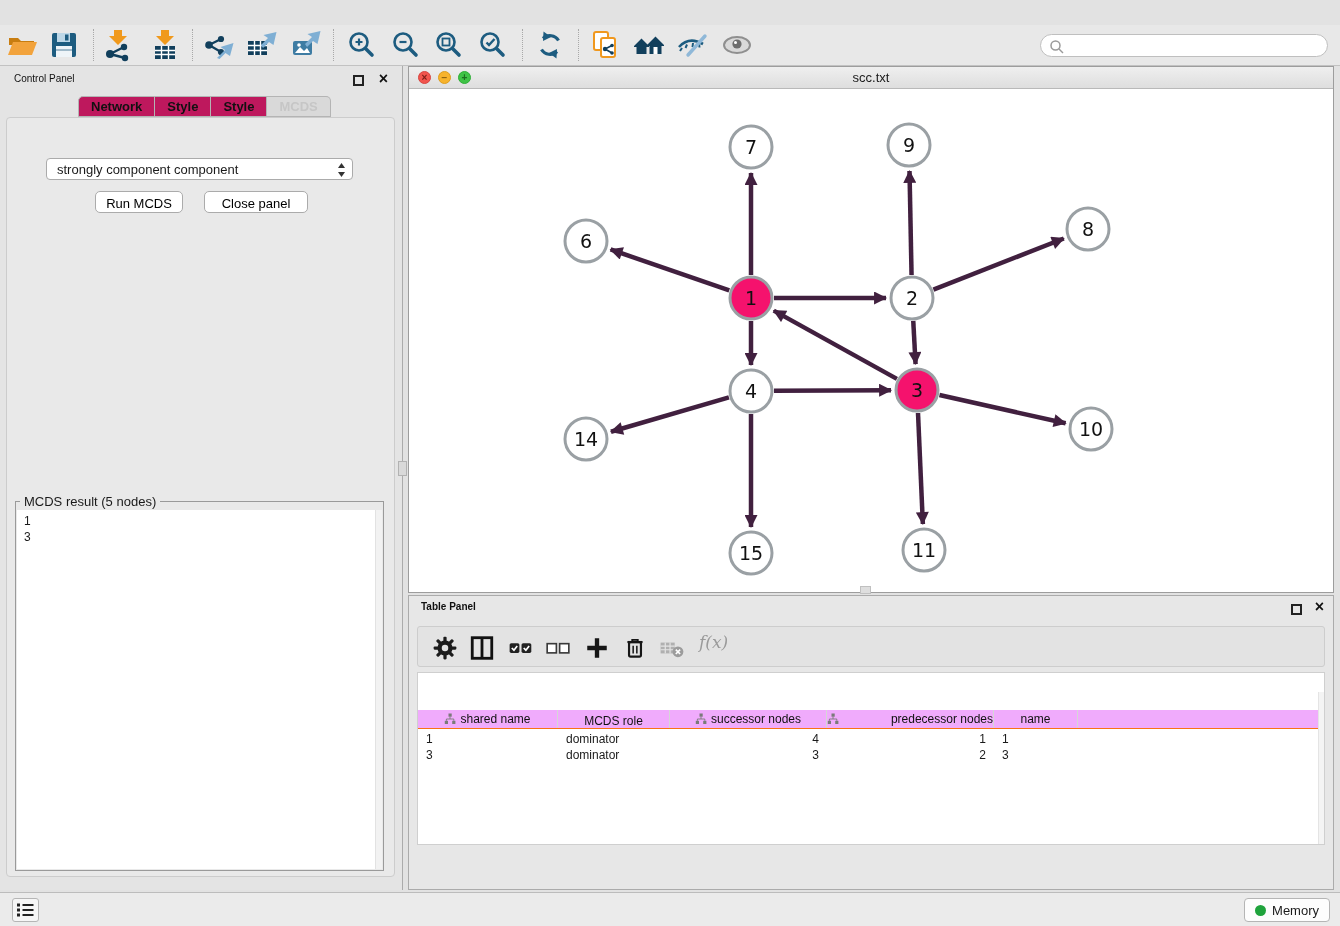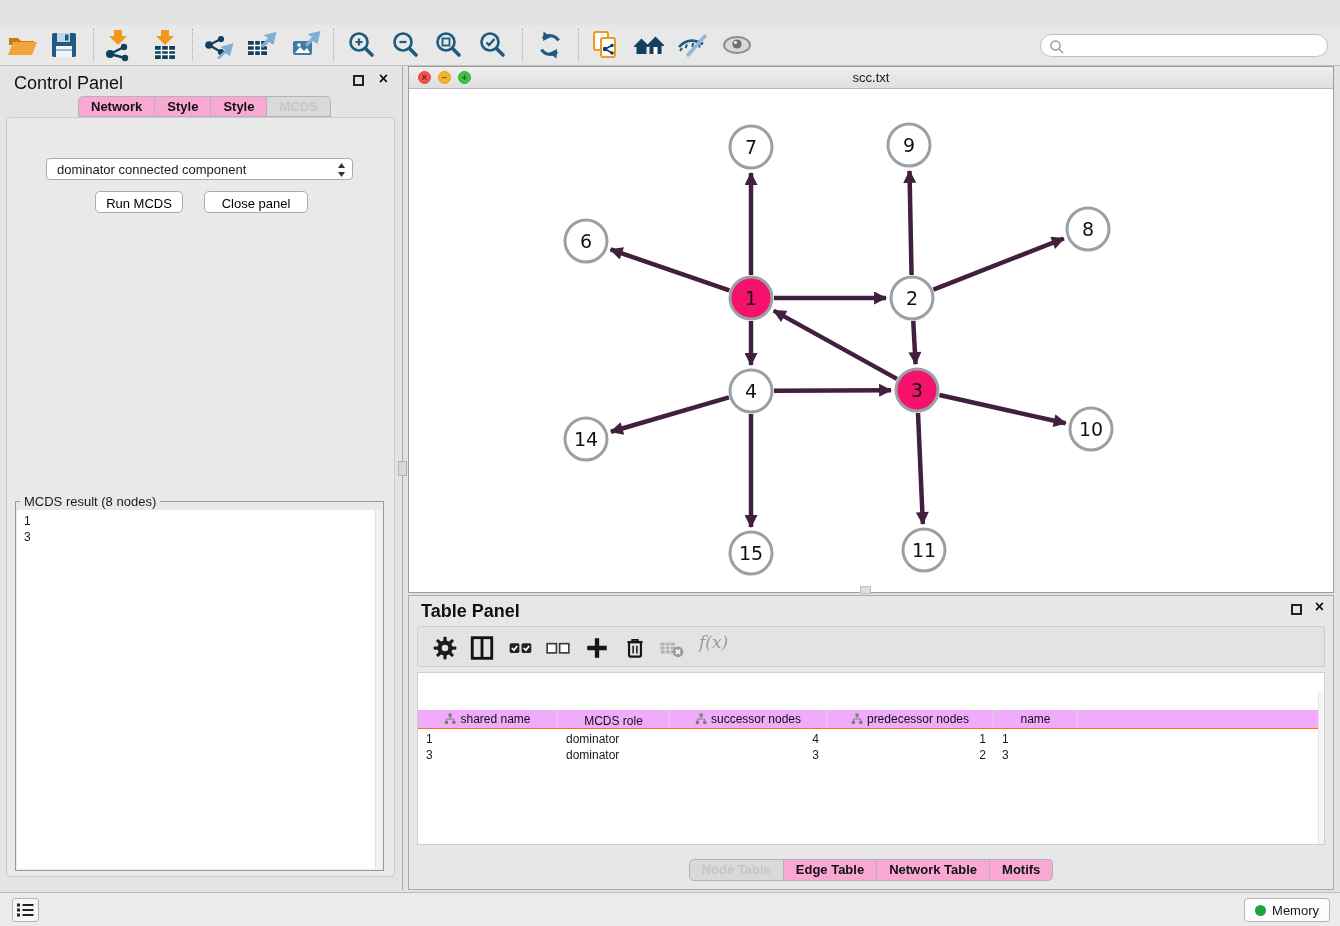--- a/index.html
+++ b/index.html
@@ -34,26 +34,26 @@
     position:absolute; right:12px; top:9px; width:288px; height:23px;
     background:#fff; border:1px solid #bfbfbf; border-radius:12px;
   }
   .searchbox svg { position:absolute; left:8px; top:4px; }
   .searchbox input { position:absolute; left:28px; top:1px; right:8px; height:19px;
     border:none; outline:none; background:transparent; font:13px "Liberation Sans",sans-serif; }
 
   
   .control-panel { position:absolute; left:0; top:66px; width:403px; height:824px;
     background:#e4e4e4; border-right:1px solid #ababab; }
-  .panel-title { position:absolute; left:14px; top:7px; font-size:18px; color:#111; }
+  .panel-title { position:absolute; left:14px; top:7px; font-size:10px; color:#111; }
   .float-btn { position:absolute; width:11px; height:11px; border:2px solid #222; top:9px; }
   .close-btn { position:absolute; top:4px; font-size:16px; font-weight:bold; color:#111; line-height:18px; }
 
   .cp-tabs { position:absolute; left:78px; top:30px; height:21px; display:flex; }
-  .tab { border:1px solid #b4b4b4; background:#f9a8d4; padding:2px 12px 3px;
+  .tab { border:1px solid #b4b4b4; background:#be185d; padding:2px 12px 3px;
     font-size:13px; font-weight:bold; color:#111; border-left-width:0; white-space:nowrap; }
   .tab:first-child { border-left-width:1px; border-radius:5px 0 0 0; }
   .tab:last-child { border-radius:0 5px 0 0; }
   .tab.sel { background:#d9d9d9; color:#c6c6c6; }
 
   .cp-content { position:absolute; left:6px; top:51px; width:389px; height:760px;
     background:#e9e9e9; border:1px solid #cccccc; border-radius:4px; }
   .opt-label { position:absolute; left:0; right:0; top:18px; text-align:center; font-size:13px; }
   .dropdown { position:absolute; left:39px; top:40px; width:307px; height:22px;
     background:#fff; border:1px solid #ababab; border-radius:4px; }
@@ -102,21 +102,21 @@
 
   .tp-table { position:absolute; left:8px; right:8px; top:76px; bottom:44px;
     background:#fff; border:1px solid #cfcfcf; overflow:hidden; }
   .thead { display:flex; background:#f0abfc; border-bottom:1px solid #f97316; height:19px;margin-top:37px; }
   .th { display:flex; align-items:center; justify-content:center; gap:4px;
     border-right:1px solid #d6d6d6; font-size:12px; color:#111; }
   .tr { display:flex; height:16px; }
   .td { font-size:12px; padding:1px 8px 0; white-space:nowrap; }
   .td.r { text-align:right; }
   .c0 { width:140px; } .c1 { width:112px;flex-direction:column; } .c2 { width:157px; }
-  .c3 { width:167px; } .c4 { width:84px;align-items:center; }
+  .c3 { width:167px;justify-content:space-between; } .c4 { width:84px;align-items:center; }
   .tbody { padding-top:2px; }
   .table-scroll { position:absolute; right:0; top:19px; bottom:0; width:6px;
     background:#f4f4f4; border-left:1px solid #e4e4e4; }
 
   .tp-tabs { position:absolute; left:0; right:0; bottom:8px; display:flex; justify-content:center; }
   .tp-tabs .tab { border-radius:0; }
   .tp-tabs .tab:first-child { border-radius:5px 0 0 5px; border-left-width:1px; }
   .tp-tabs .tab:last-child { border-radius:0 5px 5px 0; }
 
   
@@ -280,32 +280,32 @@
     <div class="cp-tabs">
       <span class="tab">Network</span>
       <span class="tab">Style</span>
       <span class="tab">Style</span>
       <span class="tab sel">MCDS</span>
     </div>
 
     <div class="cp-content">
 
       <div class="dropdown">
-        <span class="val">dominator connected component</span>
+        <span class="val">strongly component component</span>
         <svg width="9" height="16">
             <path d="M4.5 1 L8 6 H1 z" fill="#333"></path>
             <path d="M4.5 15 L1 10 h7 z" fill="#333"></path>
           </svg>
       </div>
 
       <button class="btn" style="left:88px; top:73px; width:88px;">Run MCDS</button>
       <button class="btn" style="left:197px; top:73px; width:104px;">Close panel</button>
 
       <div class="result-group">
-        <span class="result-legend">MCDS result (8 nodes)</span>
+        <span class="result-legend">MCDS result (5 nodes)</span>
         <div class="result-white">
           <div class="line">1</div>
             <div class="line">3</div>
             <div class="result-scroll"></div>
         </div>
       </div>
     </div>
   </div>
 
   <div class="net-window">
@@ -506,26 +506,20 @@
             <span class="td c0">3</span>
             <span class="td c1">dominator</span>
             <span class="td c2 r">3</span>
             <span class="td c3 r">2</span>
             <span class="td c4">3</span>
           </div>
         </div>
       <div class="table-scroll"></div>
     </div>
 
-    <div class="tp-tabs">
-      <span class="tab sel">Node Table</span>
-      <span class="tab">Edge Table</span>
-      <span class="tab">Network Table</span>
-      <span class="tab">Motifs</span>
-    </div>
   </div>
 
   <div class="statusbar">
     <span class="list-btn">
       <svg width="25" height="22">
           <rect x="4" y="4.5" width="3" height="3" fill="#222"></rect>
           <rect x="4" y="9.5" width="3" height="3" fill="#222"></rect>
           <rect x="4" y="14.5" width="3" height="3" fill="#222"></rect>
           <path d="M9.5 6 h11 M9.5 11 h11 M9.5 16 h11" stroke="#222" stroke-width="2.2"></path>
         </svg>

